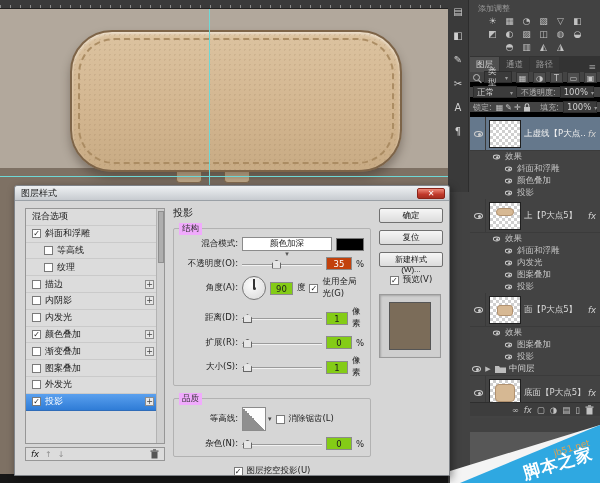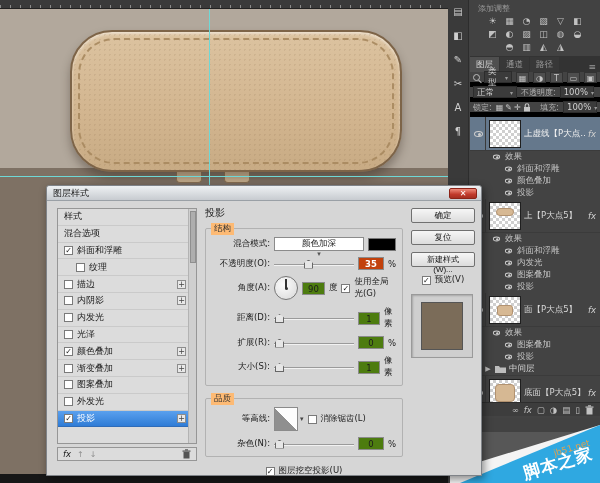--- a/index.html
+++ b/index.html
@@ -73,54 +73,54 @@
   .dock-rest { position:absolute; left:0; top:432px; width:130px; height:51px; background:#575757; }
 
   
   .wm { position:absolute; right:0; bottom:0; width:150px; height:70px; overflow:hidden; pointer-events:none; }
   .wm-white { position:absolute; right:-18px; bottom:18px; width:190px; height:16px; background:#f4f4f4; transform:rotate(-17deg); }
   .wm-blue { position:absolute; right:0; bottom:0; width:140px; height:58px; clip-path:polygon(100% 0,100% 100%,0 100%); }
   .wm-site { position:absolute; right:10px; bottom:30px; font-size:9px; transform:rotate(-17deg); }
   .wm-name { position:absolute; right:6px; bottom:8px; font-size:17px; font-weight:bold; color:#fff; transform:rotate(-17deg); letter-spacing:1px; }
 
   
-  .dialog { position:absolute; left:14px; top:185px; width:436px; height:291px; background:#d6d6d6; border:1px solid #7f8388; border-radius:3px 3px 0 0; box-shadow:2px 3px 8px rgba(0,0,0,.45); font-size:9px; color:#1c1c1c;margin-left:32px; }
+  .dialog { position:absolute; left:14px; top:185px; width:436px; height:291px; background:#d6d6d6; border:1px solid #7f8388; border-radius:3px 3px 0 0; box-shadow:2px 3px 8px rgba(0,0,0,.45); font-size:9px; color:#1c1c1c; }
   .titlebar { height:15px; background:linear-gradient(180deg,#eef1f3,#c7cbd0); border-bottom:1px solid #9aa0a6; border-radius:3px 3px 0 0; display:flex; align-items:center; padding:0 4px 0 6px; }
   .dlg-title { font-size:9px; color:#222; flex:1; }
   .close-btn { width:28px; height:11px; background:linear-gradient(180deg,#ee8a7a,#c0392b 60%,#a52f22); border:1px solid #8c2318; border-radius:2px; color:#fff; font-size:8px; line-height:9px; text-align:center; }
 
   .styles-box { position:absolute; left:10px; top:22px; width:140px; height:236px; background:#dcdcdc; border:1px solid #969696; overflow:hidden; }
   .sb-scroll { position:absolute; right:0; top:0; width:8px; height:100%; background:#cfcfcf; border-left:1px solid #b3b3b3; }
   .sb-thumb { position:absolute; left:1px; top:2px; width:6px; height:52px; background:#aeaeae; border:1px solid #8f8f8f; }
   .style-item { display:flex; align-items:center; height:16.8px; padding-left:6px; gap:4px; border-bottom:1px solid #cacaca; width:132px; }
   .style-item.indent { padding-left:18px; }
   .style-item.selected { background:linear-gradient(180deg,#5aa0ee,#2f7cd6); color:#fff; border-bottom:1px solid #2f6cb8; }
   .cb { width:9px; height:9px; border:1px solid #7a7a7a; background:#fff; font-size:8px; line-height:8px; text-align:center; color:#222; flex:none; }
   .plus-box { margin-left:auto; margin-right:4px; width:9px; height:9px; border:1px solid #8d8d8d; background:#e8e8e8; font-size:8px; line-height:8px; text-align:center; color:#444; flex:none; }
   .styles-footer { position:absolute; left:10px; top:261px; width:140px; height:14px; border:1px solid #969696; background:#dcdcdc; display:flex; align-items:center; gap:6px; padding:0 5px; }
   .sf-fx { font-style:italic; font-size:8.5px; }
   .sf-arrow { color:#8f8f8f; font-size:8px; }
   .sf-trash { margin-left:auto; }
 
   .center { position:absolute; left:158px; top:20px; width:198px; height:256px; }
   .sec-title { font-size:10px; color:#1c1c1c; margin-bottom:2px; }
   .group { position:relative; border:1px solid #b2b2b2; border-radius:2px; margin-top:8px; padding:8px 6px 4px; }
-  .group-label { position:absolute; top:-6px; left:5px; background:#fdba74; padding:0 3px; font-size:8.5px; color:#333; }
+  .group-label { position:absolute; top:-6px; left:5px; background:#f0abfc; padding:0 3px; font-size:8.5px; color:#333; }
   .frow { display:flex; align-items:center; gap:4px; margin-bottom:6px; }
   .flabel { width:58px; text-align:right; flex:none; font-size:8.5px; color:#222; }
   .combo { width:102px; height:14px; background:#fff; border:1px solid #8b8b8b; display:flex; align-items:center; padding:0 3px;flex-direction:column; }
   .combo .cval { flex:1; font-size:8.5px; }
   .combo .carr { font-size:7px; color:#555; }
   .swatch-black { width:32px; height:13px; background:#000; border:1px solid #777; }
   .slider { position:relative; width:80px; height:10px; flex:none; }
   .slider .track { position:absolute; left:0; right:0; top:5px; height:2px; background:#9b9b9b; border-bottom:1px solid #f2f2f2; }
   .slider .sthumb { position:absolute; top:1px; width:9px; height:9px; background:#e6e6e6; border:1px solid #666;
                     clip-path:polygon(50% 0,100% 40%,100% 100%,0 100%,0 40%); }
-  .field { width:30px; height:13px; background:#4d7c0f; border:1px solid #8b8b8b; font-size:8.5px; text-align:center; line-height:12px; }
-  .field.sel { background:#c2410c; color:#fff;font-weight:bold; }
+  .field { width:30px; height:13px; background:#84cc16; border:1px solid #8b8b8b; font-size:8.5px; text-align:center; line-height:12px; }
+  .field.sel { background:#c2410c; color:#fff; }
   .unit { font-size:8.5px; color:#222; }
   .dial { width:24px; height:24px; border-radius:50%; border:1px solid #777; background:radial-gradient(circle at 40% 35%,#fdfdfd,#d7d7d7); position:relative; flex:none; }
   .dial::before { content:""; position:absolute; left:50%; top:2px; width:2px; height:10px; margin-left:-1px; background:#333; }
   .dial::after { content:""; position:absolute; left:50%; top:50%; width:3px; height:3px; margin:-1.5px; border-radius:50%; background:#333; }
   .contour { width:24px; height:24px; border:1px solid #8b8b8b; background:linear-gradient(45deg,#8f8f8f 0 50%,#fdfdfd 50%); flex:none; }
   .contour-arr { font-size:7px; color:#444; margin-left:-2px; }
   .kn-row { display:flex; align-items:center; gap:4px; justify-content:center; margin-top:8px; }
   .btn { background:linear-gradient(180deg,#f6f6f6,#dcdcdc); border:1px solid #707070; border-radius:2px; font-size:8.5px; padding:1px 8px; height:15px; color:#111; }
 
   .rightcol { position:absolute; left:364px; top:22px; width:64px; }
@@ -360,50 +360,47 @@
   </div>
 
   <div class="dialog">
     <div class="titlebar">
       <span class="dlg-title">图层样式</span>
       <span class="close-btn">✕</span>
     </div>
 
     <div class="styles-box">
       <div class="style-item">
-          <span>样式</span>
-        </div>
-      <div class="style-item">
           <span>混合选项</span>
         </div>
       <div class="style-item">
           <span class="cb">✓</span>
           <span>斜面和浮雕</span>
         </div>
       <div class="style-item indent">
           <span class="cb"></span>
+          <span>等高线</span>
+        </div>
+      <div class="style-item indent">
+          <span class="cb"></span>
           <span>纹理</span>
         </div>
       <div class="style-item">
           <span class="cb"></span>
           <span>描边</span>
           <span class="plus-box">+</span>
         </div>
       <div class="style-item">
           <span class="cb"></span>
           <span>内阴影</span>
           <span class="plus-box">+</span>
         </div>
       <div class="style-item">
           <span class="cb"></span>
           <span>内发光</span>
-        </div>
-      <div class="style-item">
-          <span class="cb"></span>
-          <span>光泽</span>
         </div>
       <div class="style-item">
           <span class="cb">✓</span>
           <span>颜色叠加</span>
           <span class="plus-box">+</span>
         </div>
       <div class="style-item">
           <span class="cb"></span>
           <span>渐变叠加</span>
           <span class="plus-box">+</span>

